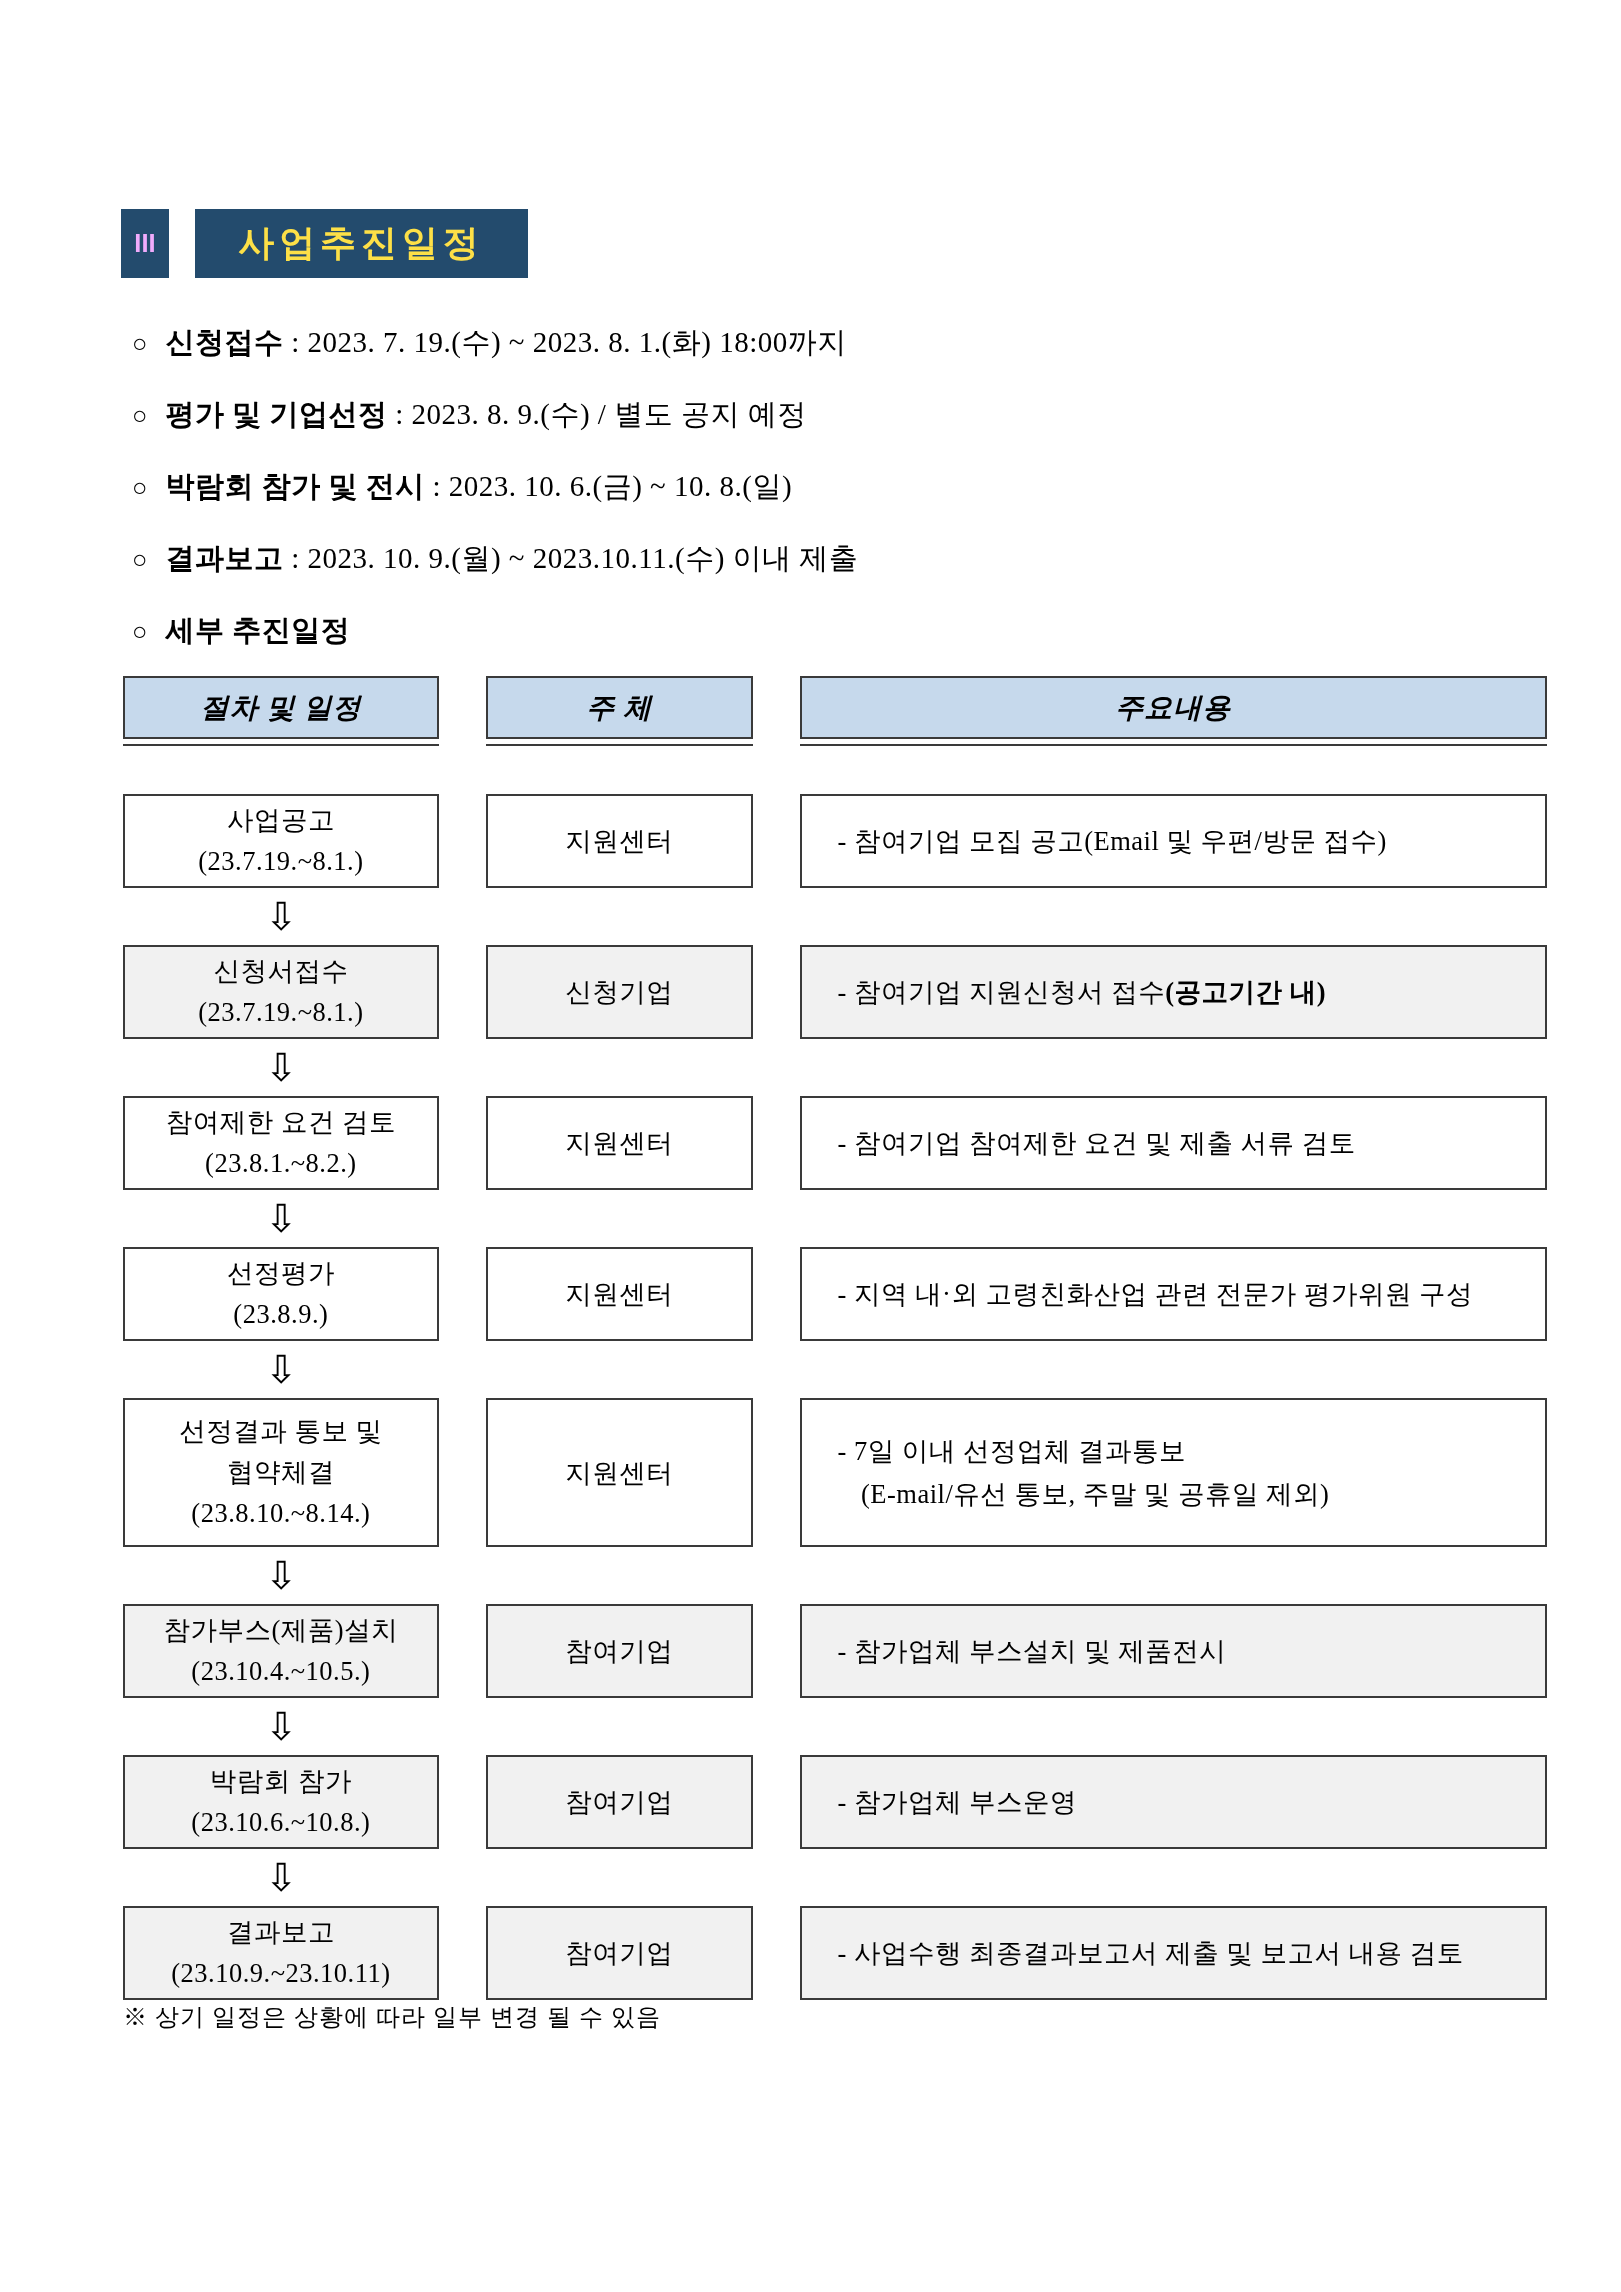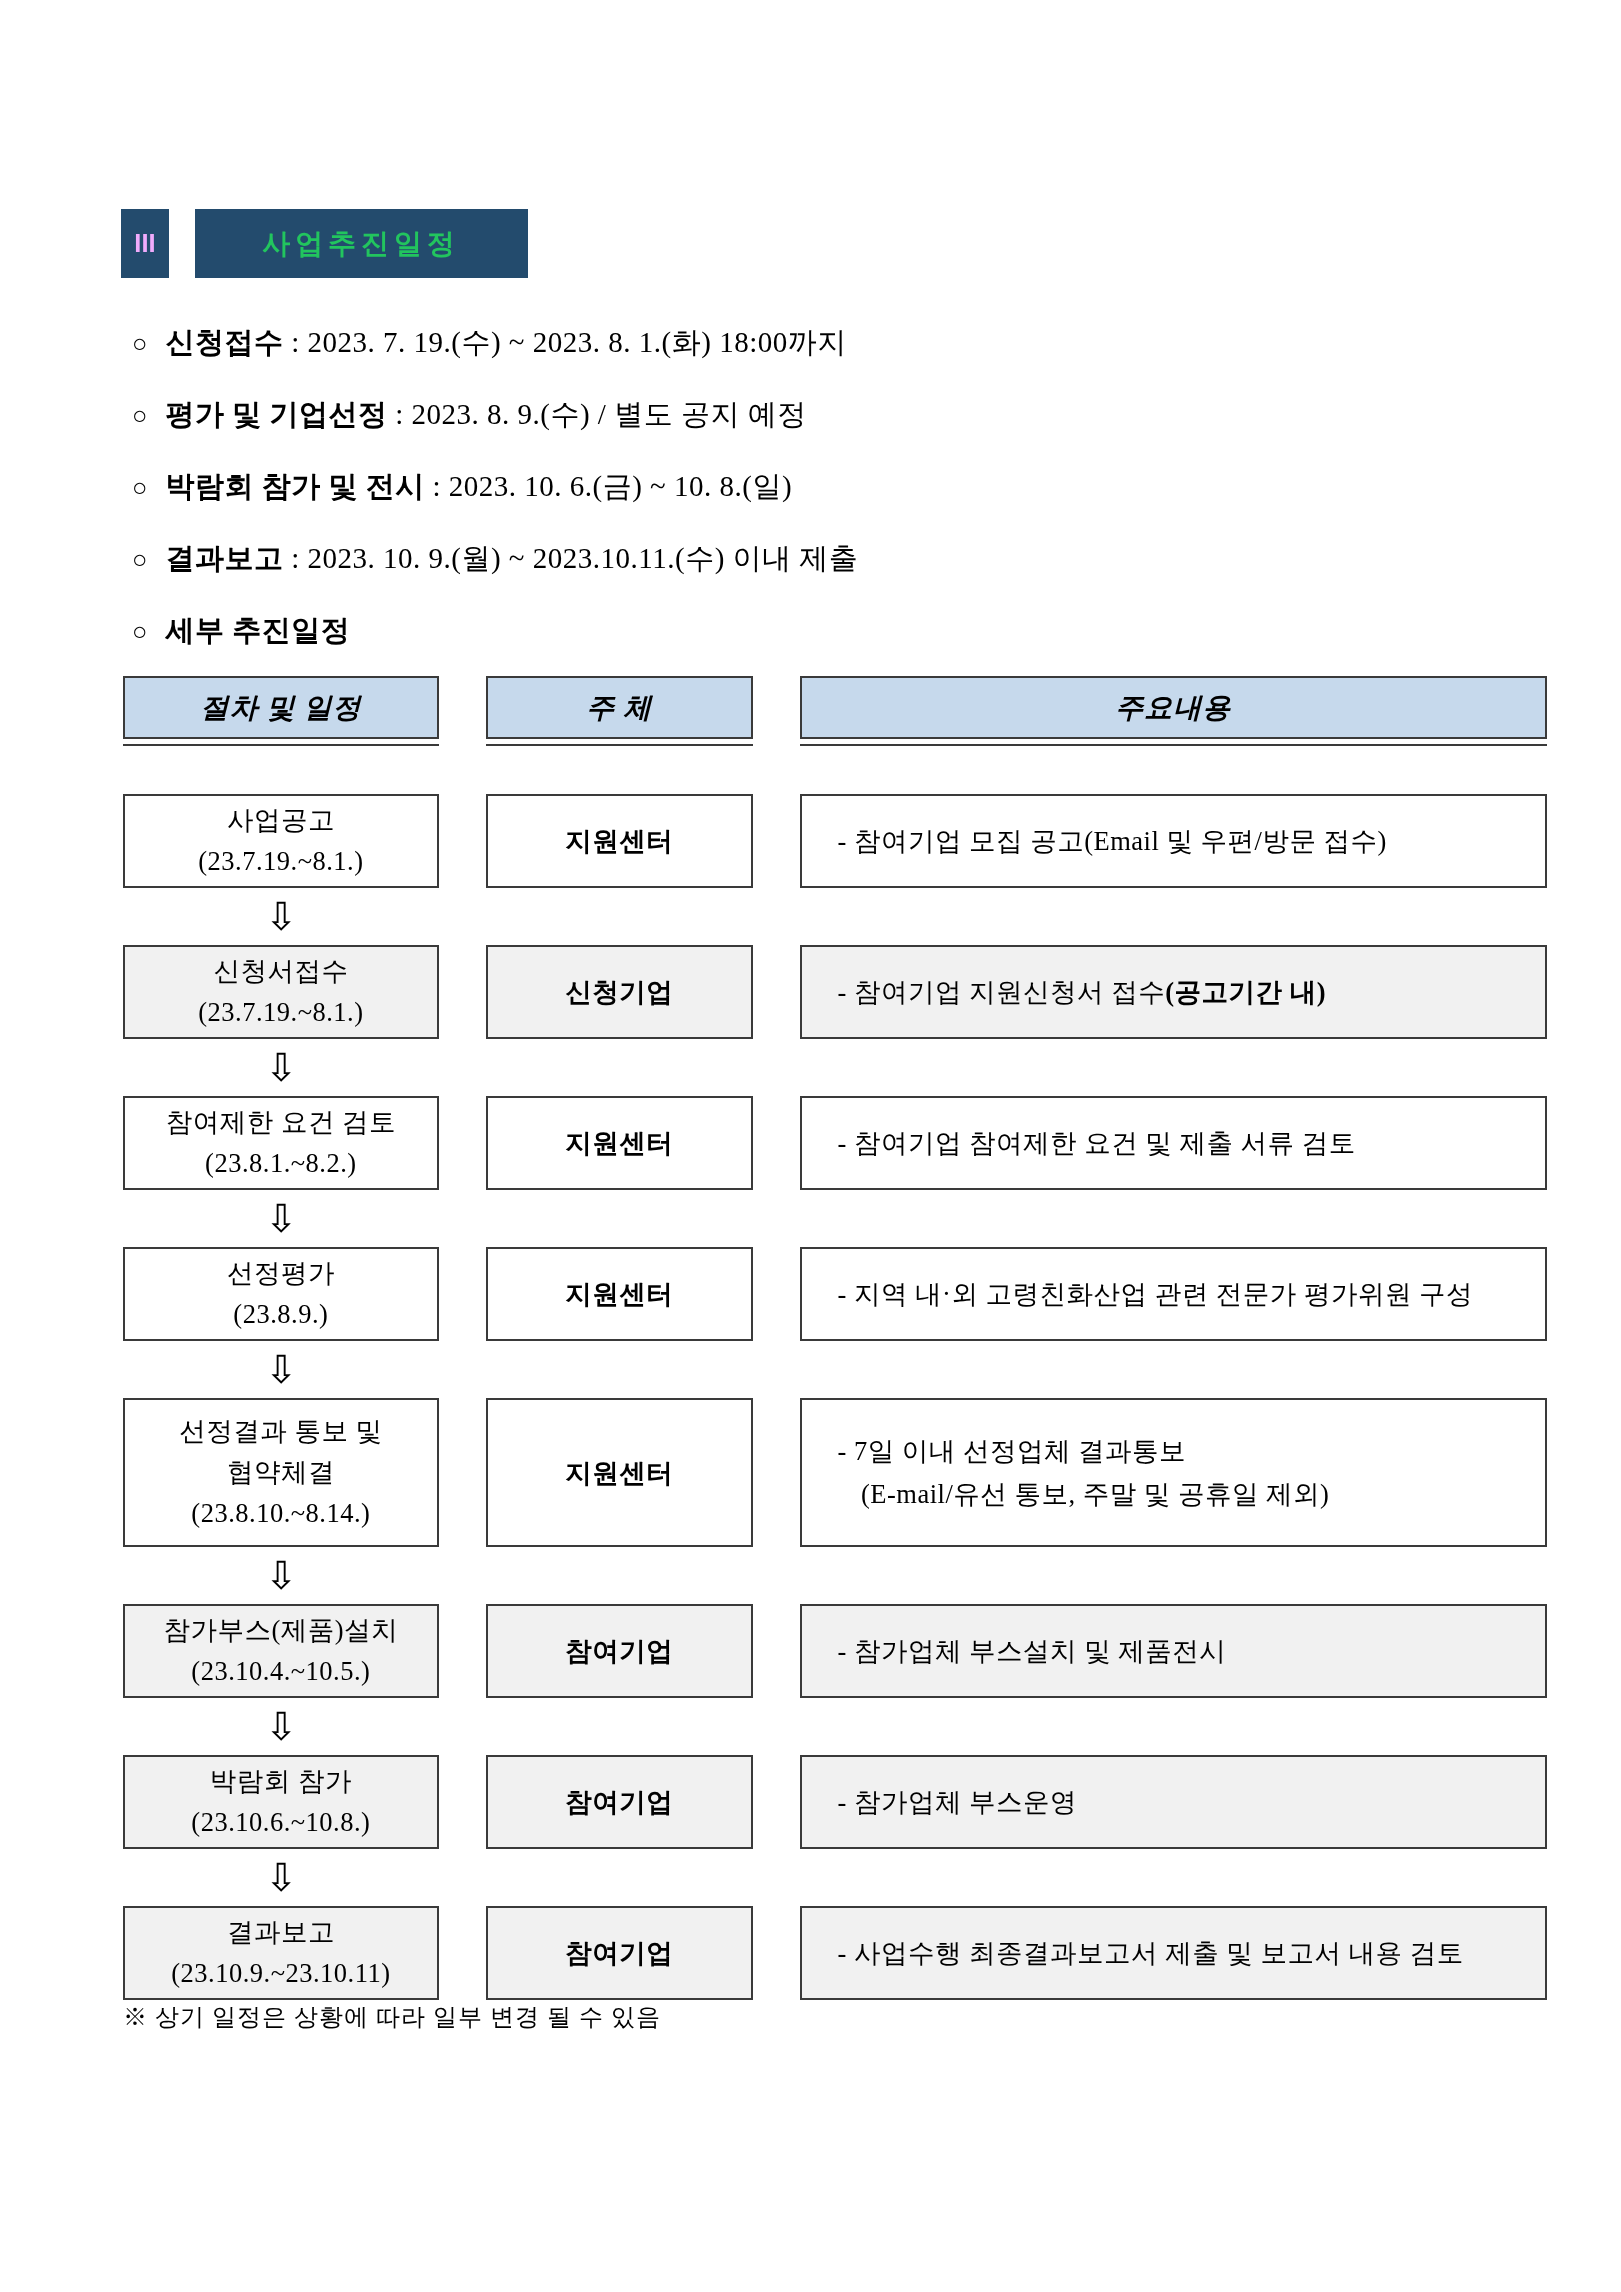--- a/index.html
+++ b/index.html
@@ -22,42 +22,42 @@
     width:48px; height:69px;
     background:#234B6D;
     color:#f0abfc;
     display:flex; align-items:center; justify-content:center;
     font-family:"Liberation Sans","DejaVu Sans",sans-serif;
     font-weight:bold; font-size:25.5px;
   }
   .section-title {
     width:333px; height:69px;
     background:#234B6D;
-    color:#22c55e;
+    color:#fde047;
     display:flex; align-items:center; justify-content:center;
     font-family:"Liberation Sans","DejaVu Sans",sans-serif;
-    font-weight:bold; font-size:28px; letter-spacing:4.9px;
+    font-weight:bold; font-size:36px; letter-spacing:4.9px;
   }
 
   
   .bullets { position:absolute; top:323px; left:132px; width:1421px; }
   .bullet {
     display:flex; align-items:baseline;
     font-size:29px; letter-spacing:0.5px;
     margin-bottom:32px; white-space:pre;
   }
   .bullet .marker { font-size:25.5px; margin-right:17.6px; font-family:"Liberation Sans","DejaVu Sans",sans-serif; }
   .bullet .label { font-weight:bold; }
 
   
   .sched { position:absolute; top:676px; left:123px; width:1424px; }
   .trow, .thead-row { display:flex; align-items:stretch; }
   .c1 { width:316px; }
   .g1 { width:47px; }
-  .c2 { width:267px;font-weight:bold; }
+  .c2 { width:267px; }
   .g2 { width:47px; }
   .c3 { width:748px; }
 
   .hcell {
     position:relative;
     height:63px;
     background:#C6D9EC;
     border:2px solid #3A3A3A;
     display:flex; align-items:center; justify-content:center;
     font-weight:bold; font-size:28px; letter-spacing:1px;font-style:italic;

